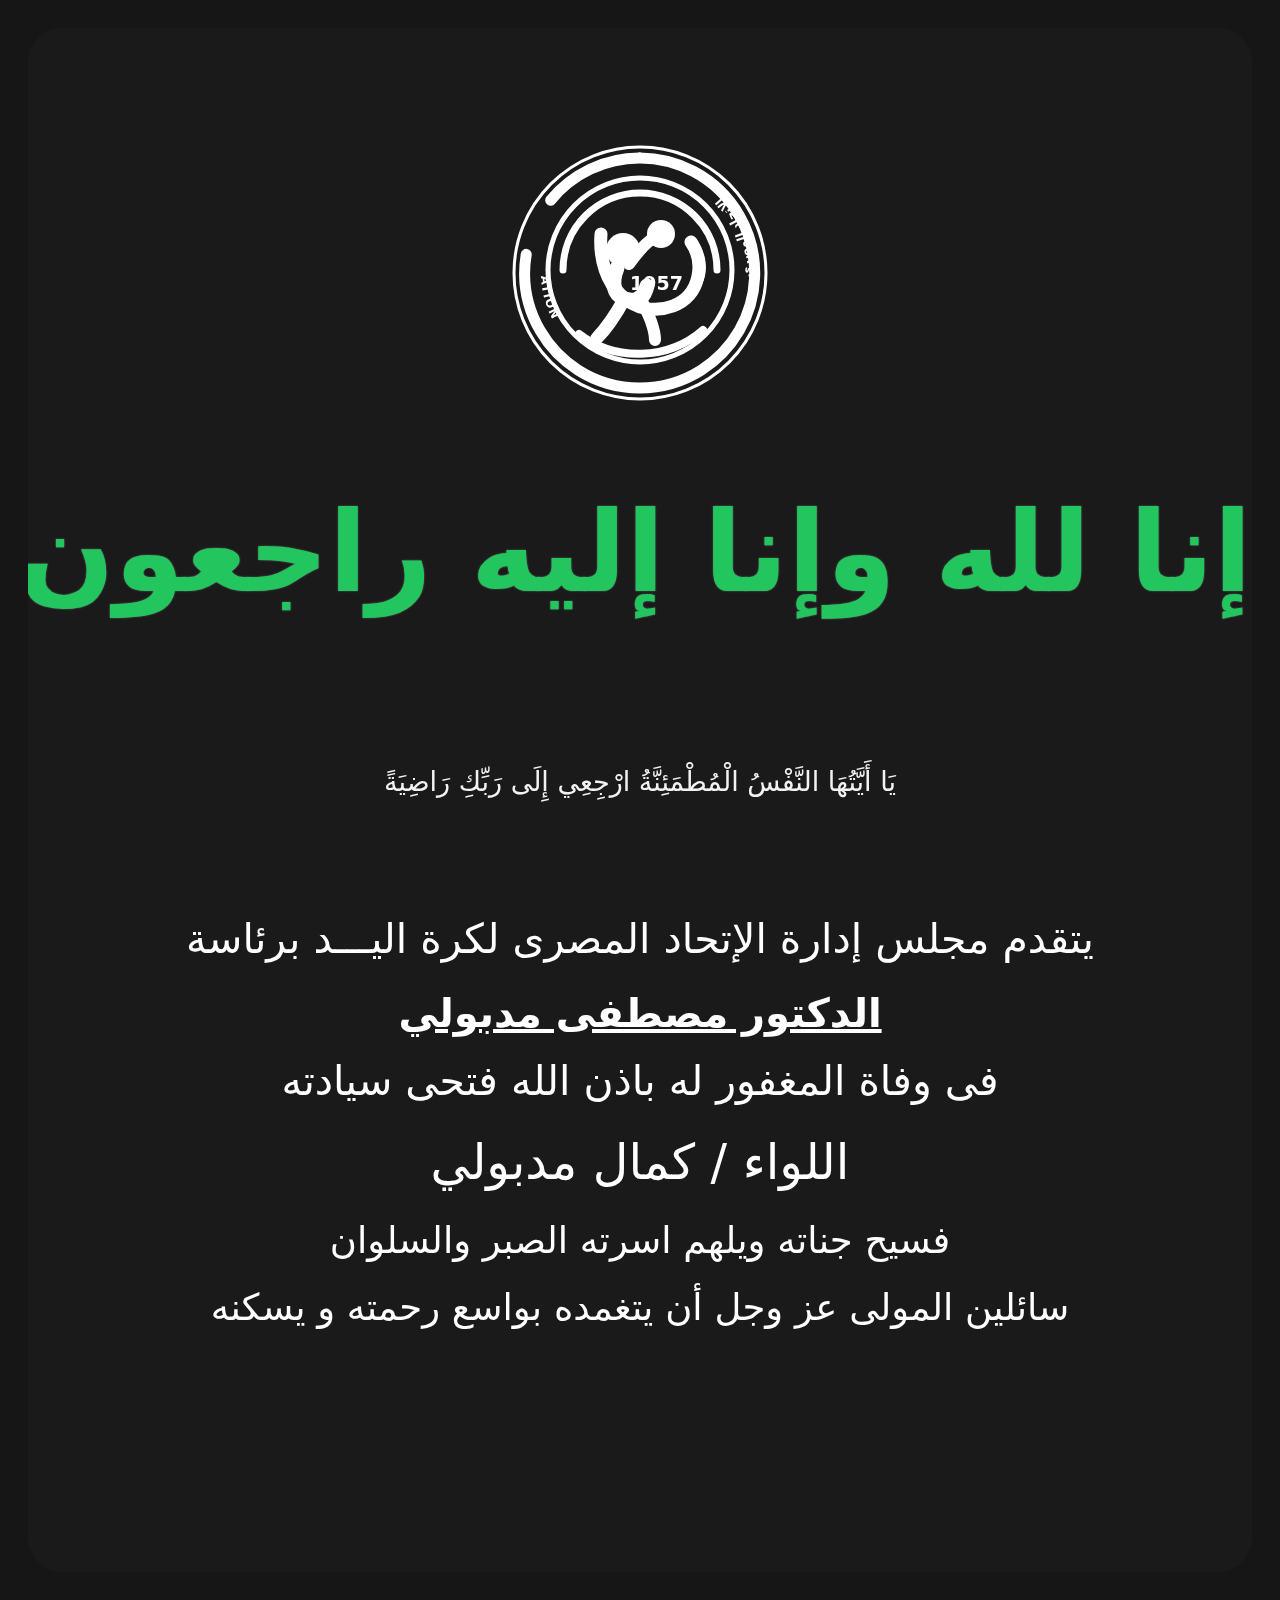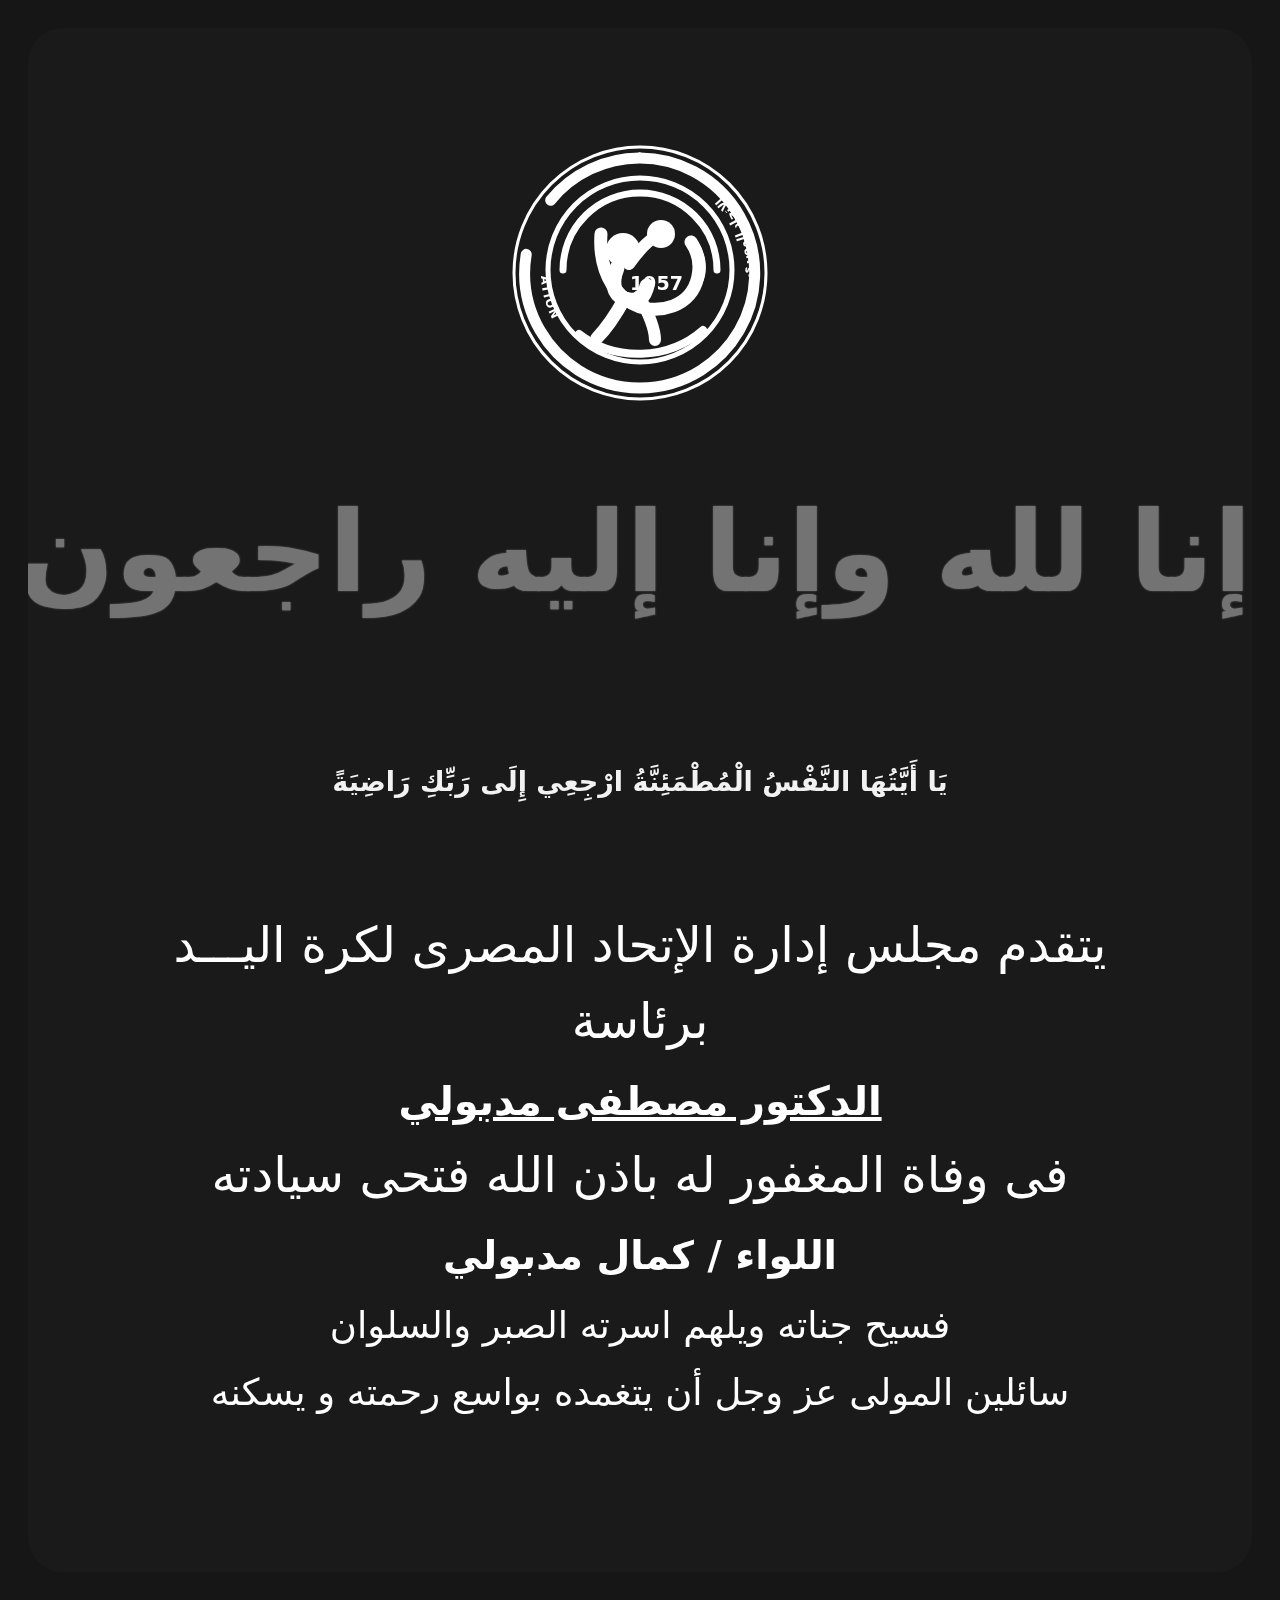--- a/index.html
+++ b/index.html
@@ -38,21 +38,21 @@
   }
   .logo-svg { display: block; width: 270px; height: 270px; }
 
   
   .calligraphy {
     position: absolute;
     left: 0;
     right: 0;
     top: 440px;
     text-align: center;
-    color: #737373;
+    color: #22c55e;
     font-family: "DejaVu Sans", sans-serif;
     font-size: 112px;
     line-height: 1.5;
     font-weight: 700;
     letter-spacing: -2px;
     text-shadow: 0 0 2px rgba(255,255,255,0.35);
     direction: rtl;
     white-space: nowrap;
   }
 
@@ -60,50 +60,50 @@
   .verse {
     position: absolute;
     left: 0;
     right: 0;
     top: 730px;
     text-align: center;
     color: #f2f2f2;
     font-size: 27px;
     line-height: 1.75;
     direction: rtl;
-    font-weight: 700;
+    font-weight: 400;
   }
   .verse div { margin: 0; }
 
   
   .message {
     position: absolute;
     left: 95px;
     right: 95px;
     top: 880px;
     text-align: center;
     color: #ffffff;
     direction: rtl;
   }
   .message p {
     margin: 0 0 8px 0;
-    font-size: 49px;
+    font-size: 41px;
     line-height: 1.55;
     font-weight: 400;
   }
   .message p.bold {
     font-weight: 700;
     font-size: 40px;
     margin-top: 10px;
     margin-bottom: 6px;
     text-decoration: underline;
   }
   .message p.name-big {
-    font-weight: 700;
-    font-size: 39px;
+    font-weight: 400;
+    font-size: 49px;
     margin-top: 12px;
     margin-bottom: 10px;
     letter-spacing: 0px;
   }
   .message p.closing {
     font-size: 37px;
     line-height: 1.6;
   }
 </style>
 </head>

